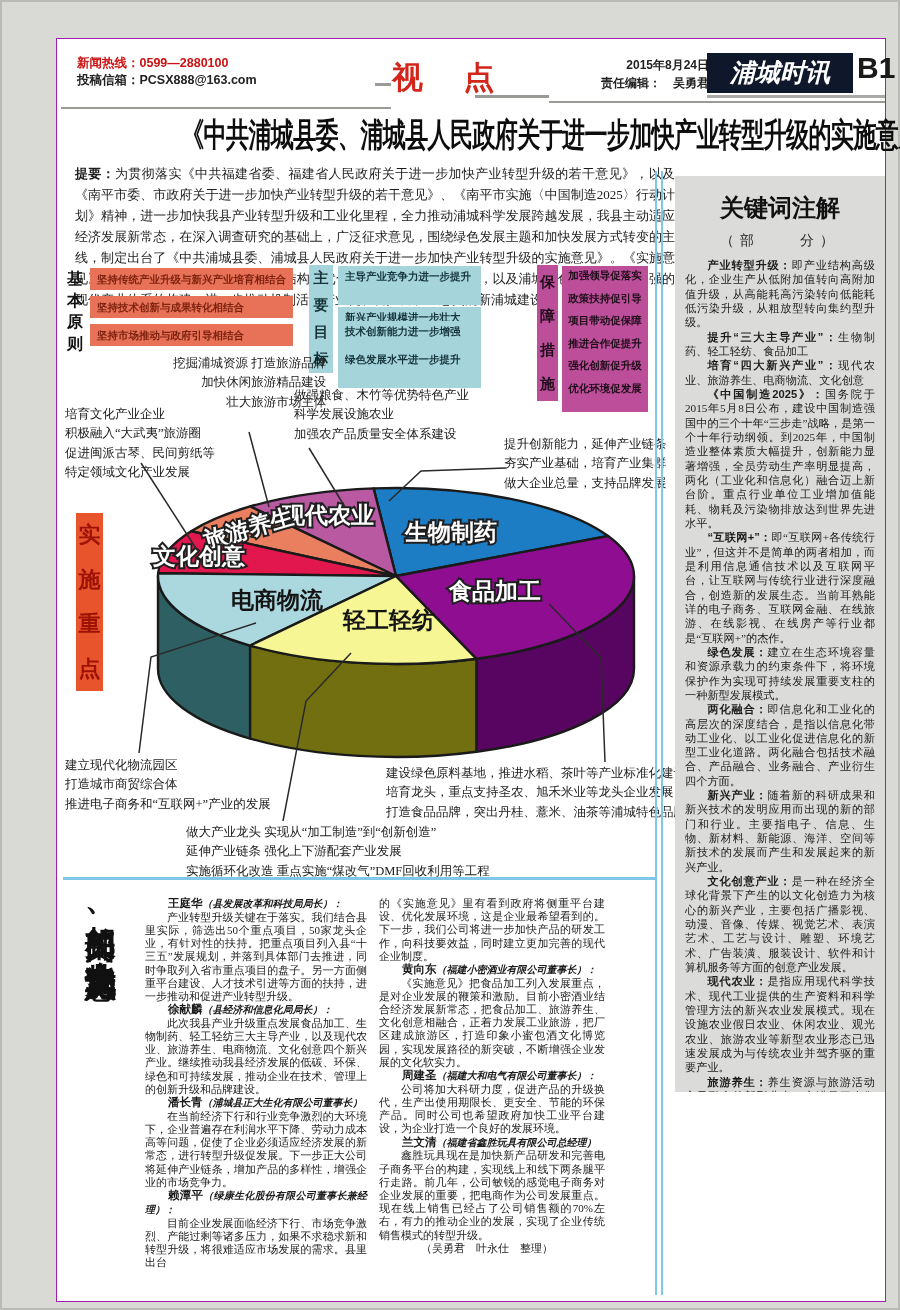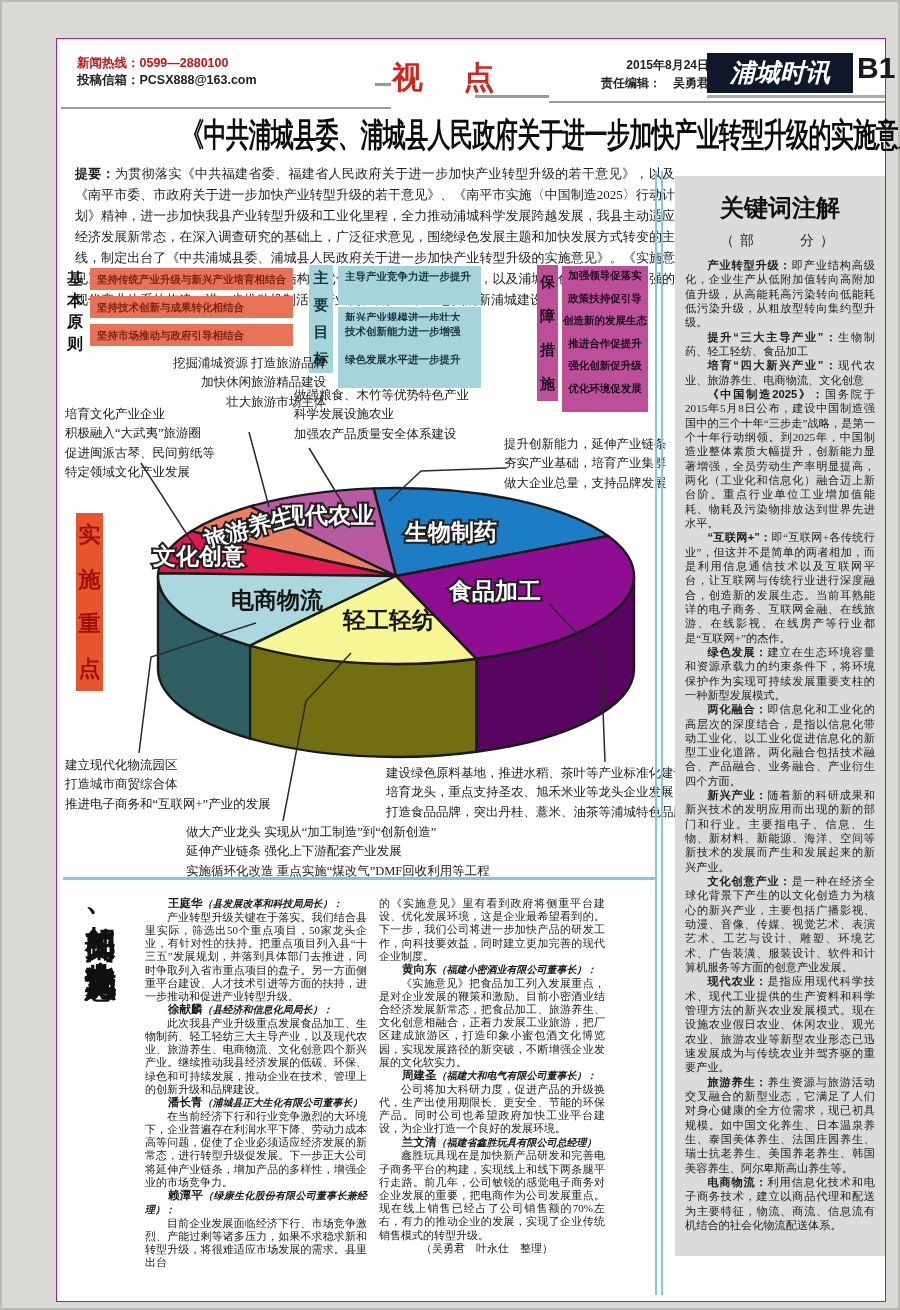--- a/index.html
+++ b/index.html
@@ -39,21 +39,21 @@
   
   #disc-title{left:22px;top:862px;height:394px;writing-mode:vertical-rl;text-orientation:mixed;font-size:31px;font-weight:900;font-family:"Liberation Serif",serif;color:#111;letter-spacing:1px;}
   .disc-col{font-size:11px;line-height:1.2;color:#1a1a1a;text-align:justify;font-family:"Liberation Serif",serif;}
   .disc-col .nm{font-weight:bold;font-size:11.5px;text-indent:2em;font-family:"Liberation Sans",sans-serif;}
   .disc-col .nm i{font-weight:bold;font-size:10px;font-family:"Liberation Serif",serif;}
   .disc-col p{margin:0;}
   .disc-col .bd{text-indent:2em;}
   .disc-col .bd.cont{text-indent:0;}
   .byline{text-align:center;padding-right:10px;margin-top:3px;}
   
-  #sidebar{left:618px;top:137px;width:210px;height:1080px;background:#dbdbd9;overflow:hidden;}
+  #sidebar{left:618px;top:137px;width:210px;height:916px;background:#dbdbd9;overflow:hidden;}
   #sidebar-title{text-align:center;font-size:24px;font-weight:900;color:#111;margin-top:16px;font-family:"Liberation Sans",sans-serif;}
   #sidebar-sub{text-align:center;font-size:14px;color:#222;margin-top:8px;letter-spacing:6px;font-family:"Liberation Serif",serif;}
   #sidebar-entries{padding:8px 10px 0 10px;font-size:11.2px;line-height:1.28;color:#1c1c1c;text-align:justify;font-family:"Liberation Serif",serif;}
   #sidebar-entries p{margin:0;text-indent:2em;}
   #sidebar-entries b{font-family:"Liberation Sans",sans-serif;}
   svg{position:absolute;left:0;top:0;pointer-events:none;}
 </style>
 </head>
 <body>
 
@@ -101,21 +101,21 @@
     </div>
   <div id="goal-boxes">
       <div class="abs gbox" style="top: 227px;">主导产业竞争力进一步提升</div>
       <div class="abs gbox" style="top: 268px;">新兴产业规模进一步壮大</div>
       <div class="abs gbox" style="top: 282px;">技术创新能力进一步增强</div>
       <div class="abs gbox" style="top: 309.5px;">绿色发展水平进一步提升</div>
     </div>
   <div id="safeguard-boxes">
       <div class="abs sbox" style="top: 227px;">加强领导促落实</div>
       <div class="abs sbox" style="top: 249.5px;">政策扶持促引导</div>
-      <div class="abs sbox" style="top: 272px;">创造新的发展生态</div>
+      <div class="abs sbox" style="top: 272px;">项目带动促保障</div>
       <div class="abs sbox" style="top: 294.5px;">推进合作促提升</div>
       <div class="abs sbox" style="top: 317px;">强化创新促升级</div>
       <div class="abs sbox" style="top: 339.5px;">优化环境促发展</div>
     </div>
 
   <div id="annos">
       <div class="abs anno" style="left: 116px; top: 315px; text-align: right;">
         <div>挖掘浦城资源 打造旅游品牌</div>
         <div>加快休闲旅游精品建设</div>
         <div>壮大旅游市场主体</div>

